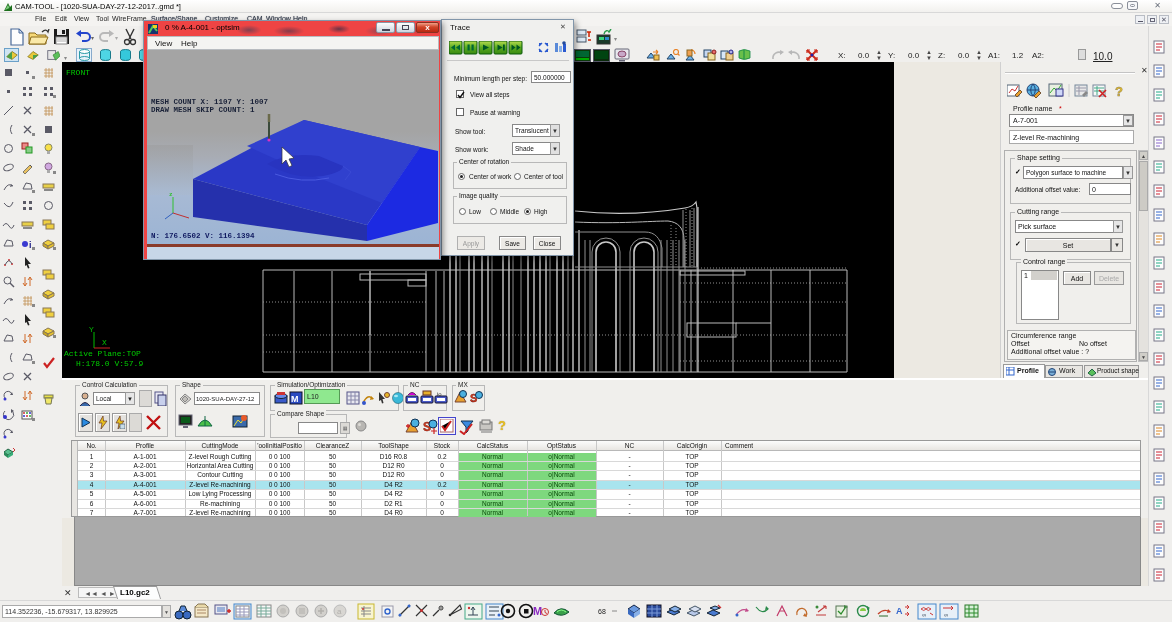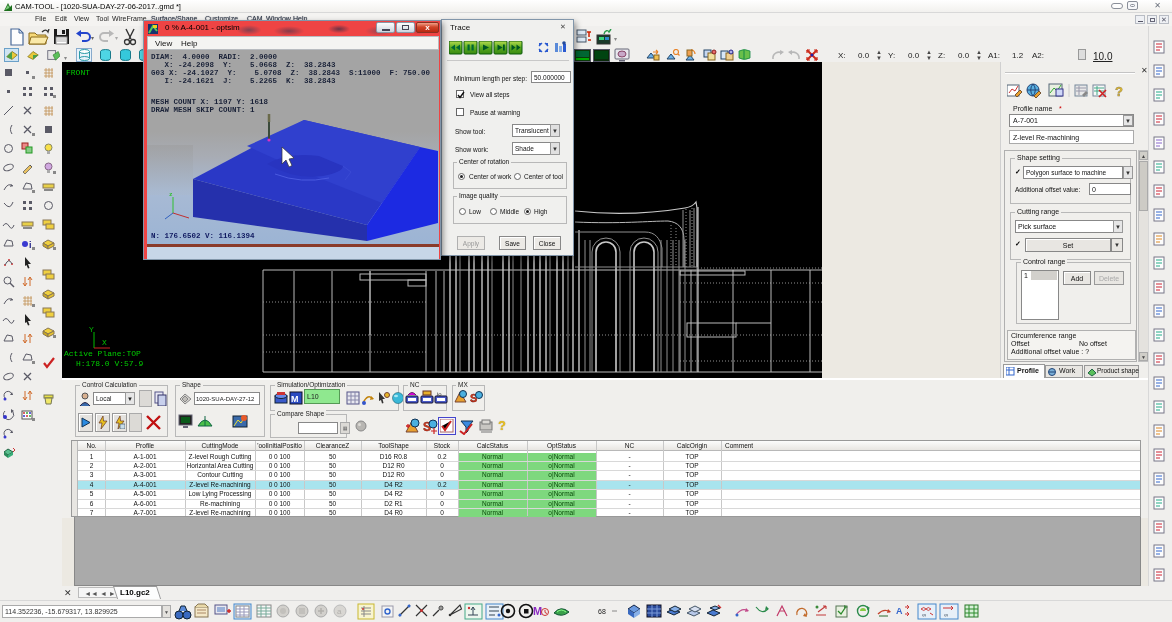--- a/index.html
+++ b/index.html
@@ -9,21 +9,21 @@
 </style>
 </head>
 <body>
 <div id="root">
 
   <div class="abs" style="left:0;top:0;width:1172px;height:13px;background:linear-gradient(#ffffff,#f2f1ee);border-bottom:1px solid #d8d8d8;">
     <svg class="abs" style="left:3px;top:2px" width="10" height="10" viewBox="0 0 10 10">
         <path d="M1 9 L5 1 L7 5 L9 3 L9 9 Z" fill="#1d6f1d"></path>
         <path d="M2 8 L5 3 L6.5 6 Z" fill="#7fce7f"></path>
       </svg>
-    <span class="abs" style="left:15px;top:2px;font-size:7.5px;color:#000;">CAM-TOOL - [1020-SUA-DAY-27-06-2017..gmd *]</span>
+    <span class="abs" style="left:15px;top:2px;font-size:7.5px;color:#000;">CAM-TOOL - [1020-SUA-DAY-27-12-2017..gmd *]</span>
     <span class="abs" style="left:1111px;top:3px;width:12px;height:6px;border:1px solid #8a8f99;border-radius:3px;background:#fdfdfd;"></span>
     <span class="abs" style="left:1127px;top:1px;width:11px;height:9px;border:1px solid #8a8f99;border-radius:2px;background:#f6f7f9;">
         <span class="abs" style="left:2px;top:2px;width:5px;height:3px;border:1px solid #8a8f99;border-radius:2px;"></span>
       </span>
     <span class="abs" style="left:1152px;top:1px;width:11px;height:9px;color:#6a707c;font-size:8px;text-align:center;line-height:9px;">✕</span>
   </div>
 
   <div class="abs" id="menubar" style="left:0;top:13px;width:1172px;height:13px;background:#f4f3f1;font-size:7px;color:#222;">
     <span class="abs" style="left:35px;top:2px;">File</span>
     <span class="abs" style="left:55px;top:2px;">Edit</span>
@@ -434,21 +434,21 @@
         <g transform="translate(42,294)">
           <path d="M2 7 L5 11 L12 2" stroke="#c22" stroke-width="2.2" fill="none"></path>
         </g>
         <g transform="translate(42,331)">
           <rect x="2" y="2" width="9" height="3" fill="#e8e048" stroke="#775"></rect>
           <path d="M3 5 h7 l-1 6 h-5 Z" fill="#f0e868" stroke="#775"></path>
         </g>
       </svg>
     </div>
 
-  <div class="abs" id="viewport" style="left:62px;top:62px;width:760px;height:316px;background:#000;overflow:hidden;">
+  <div class="abs" id="viewport" style="left:62px;top:62px;width:832px;height:316px;background:#000;overflow:hidden;">
     <span class="abs" style="left:4px;top:6px;color:#00cc00;font-family:'Liberation Mono',monospace;font-size:8px;">FRONT</span>
     <svg class="abs" style="left:0;top:0" width="938" height="316" id="wf">
         <line x1="201" y1="208" x2="785" y2="208" stroke="#b9b9b9" stroke-width="1"></line>
         <line x1="201" y1="310" x2="785" y2="310" stroke="#b9b9b9" stroke-width="1"></line>
         <line x1="201" y1="208" x2="201" y2="310" stroke="#b9b9b9" stroke-width="1"></line>
         <line x1="785" y1="208" x2="785" y2="310" stroke="#b9b9b9" stroke-width="1"></line>
         <line x1="201" y1="273" x2="785" y2="273" stroke="#8f8f8f" stroke-width="1" stroke-dasharray="1,2"></line>
         <line x1="201" y1="240" x2="364" y2="240" stroke="#8f8f8f" stroke-width="1" stroke-dasharray="1,2"></line>
         <line x1="618" y1="221" x2="785" y2="221" stroke="#8f8f8f" stroke-width="1" stroke-dasharray="1,2"></line>
         <line x1="618" y1="240" x2="785" y2="240" stroke="#8f8f8f" stroke-width="1" stroke-dasharray="1,2"></line>
@@ -1232,25 +1232,21 @@
         <g stroke-width="1">
             <line x1="26" y1="163" x2="26" y2="147" stroke="#30c030"></line>
             <line x1="26" y1="163" x2="42" y2="168" stroke="#c03030"></line>
             <line x1="26" y1="163" x2="18" y2="169" stroke="#3060c0"></line>
             <text x="22" y="146" font-size="6" fill="#30c030">z</text>
           </g>
 
         <path d="M135 97 L135 114 L139 110 L142 117 L145 115.5 L142 109 L147 108 Z" fill="#fff" stroke="#333" stroke-width="0.7"></path>
       </svg>
 
-      <div class="abs" style="left:4px;top:3px;white-space:pre;">DIAM:  4.0000  RADI:  2.0000
-   X: -24.2098  Y:    5.0668  Z:  38.2843
-G03 X: -24.1027  Y:    5.0708  Z:  38.2843  S:11000  F: 750.00
-   I: -24.1621  J:    5.2265  K:  38.2843</div>
-      <div class="abs" style="left:4px;top:48px;white-space:pre;">MESH COUNT X: 1107 Y: 1618
+      <div class="abs" style="left:4px;top:48px;white-space:pre;">MESH COUNT X: 1107 Y: 1007
 DRAW MESH SKIP COUNT: 1</div>
       <div class="abs" style="left:4px;top:182px;color:#101a60;">N: 176.6502 V: 116.1394</div>
     </div>
 
     <div class="abs" style="left:3px;top:223px;width:292px;height:3px;background:#8a3a2a;"></div>
     <div class="abs" style="left:3px;top:226px;width:292px;height:12px;background:#c7d6e8;"></div>
   </div>
 
   <div class="abs" id="trace" style="left:441px;top:19px;width:133px;height:237px;z-index:9;border:1px solid #8296aa;background:#f0f0ee;box-shadow:2px 3px 6px rgba(0,0,0,0.4);font-size:6.5px;color:#111;">
     <span class="abs" style="left:8px;top:3px;font-size:8px;">Trace</span>

